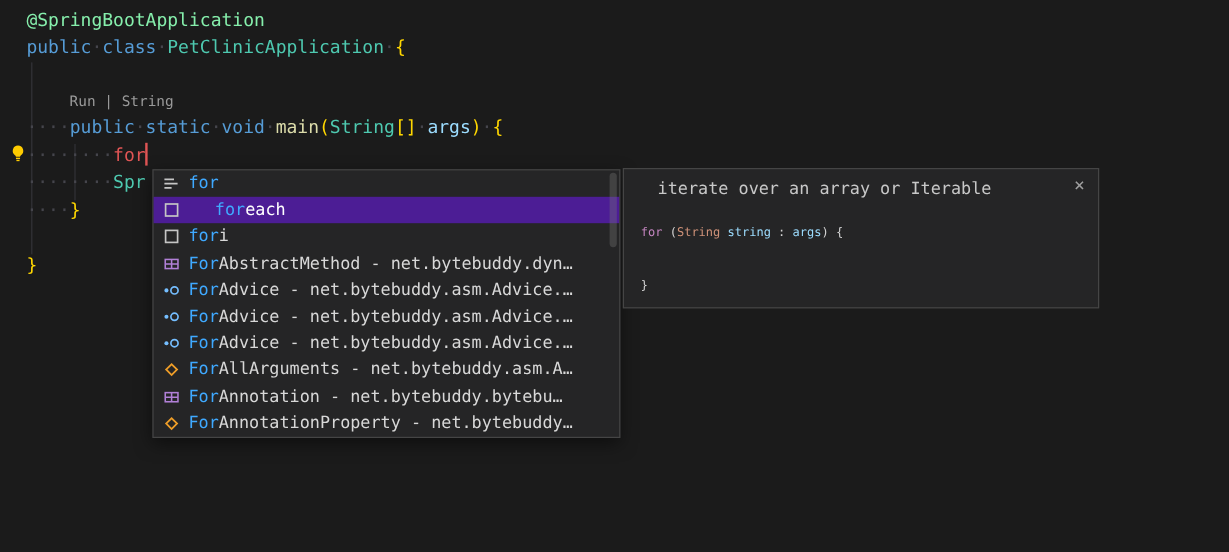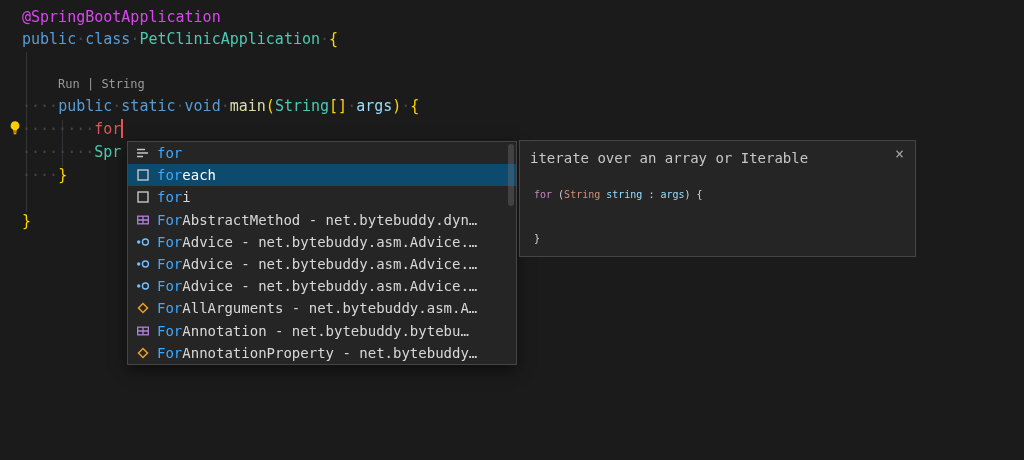--- a/index.html
+++ b/index.html
@@ -21,33 +21,33 @@
 
   #suggest { position:absolute; left:127px; top:141px; width:390px; background:#252526; border:1px solid #454545; box-shadow:0 5px 14px rgba(0,0,0,0.5); z-index:5; }
   .srow { display:flex; align-items:center; height:22.2px; padding:0 14px 0 4px; font-size:14px; color:#d8d8d8; white-space:pre; cursor:pointer; }
   .srow.selected { background:#04395E; color:#ffffff; }
   .sicon { width:22px; display:flex; justify-content:center; align-items:center; margin-right:3px; flex:none; }
   .slabel { overflow:hidden; text-overflow:clip; white-space:pre; }
   .sscroll { position:absolute; top:0; right:0; width:10px; height:100%; }
   .sthumb { position:absolute; top:2px; right:2px; width:6px; height:62px; background:rgba(121,121,121,0.35); border-radius:3px; }
 
   #docs { position:absolute; left:519px; top:140px; width:397px; height:117px; background:#252526; border:1px solid #454545; z-index:5; }
-  #docs .summary { position:absolute; left:10px; top:9px; font-size:14px; color:#c8c8c8; white-space:pre; }
+  #docs .summary { position:absolute; left:28px; top:9px; font-size:14px; color:#c8c8c8; white-space:pre; }
   #docs .close { position:absolute; right:11px; top:4px; font-size:15px; color:#a0a0a0; cursor:pointer; }
   .doc-line { position:absolute; left:14px; font-size:10px; line-height:20px; white-space:pre; color:#d4d4d4; }
 </style>
 </head>
 <body>
 
 <div id="stage" data-name="code-editor">
 
   <div class="indent-guide" style="left:26px; top:52px; height:160px;" data-name="indent-guide"></div>
   <div class="indent-guide" style="left:62px; top:120px; height:47px;" data-name="indent-guide"></div>
 
-  <div class="code-line" style="top:6px" data-name="code-line-annotation"><span style="color: #d946ef; text-align: right;">@SpringBootApplication</span></div>
+  <div class="code-line" style="top:6px" data-name="code-line-annotation"><span style="color: #86efac; text-align: right;">@SpringBootApplication</span></div>
   <div class="code-line" style="top:28px" data-name="code-line-class-declaration"><span style="color: rgb(86, 156, 214);">public</span><span style="color: rgb(69, 69, 76);">·</span><span style="color: rgb(86, 156, 214);">class</span><span style="color: rgb(69, 69, 76);">·</span><span style="color: rgb(78, 201, 176);">PetClinicApplication</span><span style="color: rgb(69, 69, 76);">·</span><span style="color: rgb(255, 215, 0);">{</span></div>
 
   <div class="codelens" style="left:58px; top:76px;" data-name="codelens"><span data-name="run-link">Run</span><span data-name="codelens-separator"> | </span><span data-name="debug-link">String</span></div>
 
   <div class="code-line" style="top:95px" data-name="code-line-main-declaration"><span style="color: rgb(69, 69, 76);">····</span><span style="color: rgb(86, 156, 214);">public</span><span style="color: rgb(69, 69, 76);">·</span><span style="color: rgb(86, 156, 214);">static</span><span style="color: rgb(69, 69, 76);">·</span><span style="color: rgb(86, 156, 214);">void</span><span style="color: rgb(69, 69, 76);">·</span><span style="color: rgb(220, 220, 170);">main</span><span style="color: rgb(255, 215, 0);">(</span><span style="color: rgb(78, 201, 176);">String</span><span style="color: rgb(255, 215, 0);">[]</span><span style="color: rgb(69, 69, 76);">·</span><span style="color: rgb(156, 220, 254);">args</span><span style="color: rgb(255, 215, 0);">)</span><span style="color: rgb(69, 69, 76);">·</span><span style="color: rgb(255, 215, 0);">{</span></div>
   <div class="code-line" style="top:118px" data-name="code-line-typed-for"><span style="color: rgb(69, 69, 76);">········</span><span style="color: rgb(224, 85, 85);">for</span></div>
   <div class="caret" style="left: 121px; top: 119px; background: rgb(224, 85, 85);" data-name="text-cursor"></div>
 
   <div class="lightbulb" style="left:7px; top:120px;" data-name="lightbulb-icon">
     <svg width="16" height="16" viewBox="0 0 16 16">
@@ -59,21 +59,21 @@
 
   <div class="code-line" style="top:141px" data-name="code-line-spring"><span style="color: rgb(69, 69, 76);">········</span><span style="color: rgb(78, 201, 176);">Spr</span></div>
   <div class="code-line" style="top:164px" data-name="code-line-close-main"><span style="color: rgb(69, 69, 76);">····</span><span style="color: rgb(255, 215, 0);">}</span></div>
   <div class="code-line" style="top:210px" data-name="code-line-close-class"><span style="color: rgb(255, 215, 0);">}</span></div>
 
   <div id="suggest" data-name="suggest-widget">
     <div id="suggest-list" data-name="suggestion-list">
         <div class="srow" data-name="suggestion-item"><span class="sicon" data-name="keyword-icon"><svg width="16" height="16" viewBox="0 0 16 16">
               <path d="M2 4.5h8M2 8h11M2 11.5h6" fill="none" stroke="#C5C5C5" stroke-width="1.4"></path>
             </svg></span><span class="slabel" data-name="suggestion-label"><span style="color: rgb(63, 169, 255);">for</span><span></span></span></div>
-        <div class="srow selected" data-name="suggestion-item" style="background: #0c4a6e;"><span class="sicon" data-name="snippet-icon"><svg width="16" height="16" viewBox="0 0 16 16">
+        <div class="srow selected" data-name="suggestion-item" style="background: #4c1d95; gap: 22px;"><span class="sicon" data-name="snippet-icon"><svg width="16" height="16" viewBox="0 0 16 16">
               <rect x="3" y="3" width="10" height="10" fill="none" stroke="#C5C5C5" stroke-width="1.4"></rect>
             </svg></span><span class="slabel" data-name="suggestion-label"><span style="color: rgb(63, 169, 255);">for</span><span>each</span></span></div>
         <div class="srow" data-name="suggestion-item"><span class="sicon" data-name="snippet-icon"><svg width="16" height="16" viewBox="0 0 16 16">
               <rect x="3" y="3" width="10" height="10" fill="none" stroke="#C5C5C5" stroke-width="1.4"></rect>
             </svg></span><span class="slabel" data-name="suggestion-label"><span style="color: rgb(63, 169, 255);">for</span><span>i</span></span></div>
         <div class="srow" data-name="suggestion-item"><span class="sicon" data-name="struct-icon"><svg width="16" height="16" viewBox="0 0 16 16">
               <g fill="none" stroke="#B180D7" stroke-width="1.3">
                 <rect x="2.7" y="4.2" width="10.6" height="7.6"></rect>
                 <path d="M2.7 8h10.6M8 4.2v7.6"></path>
               </g>

